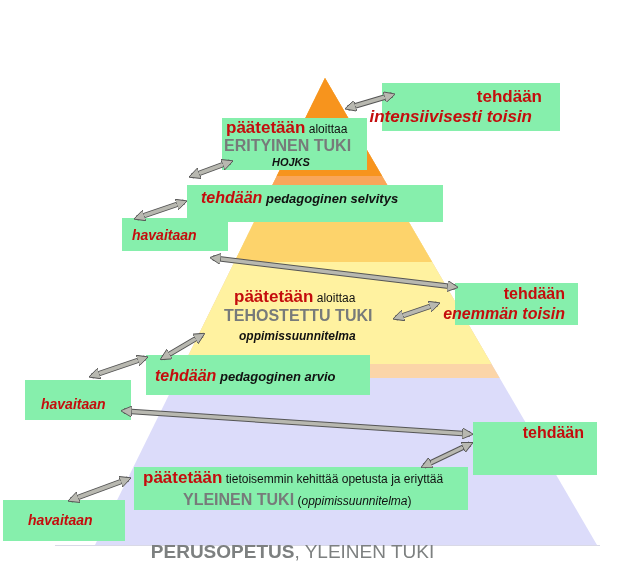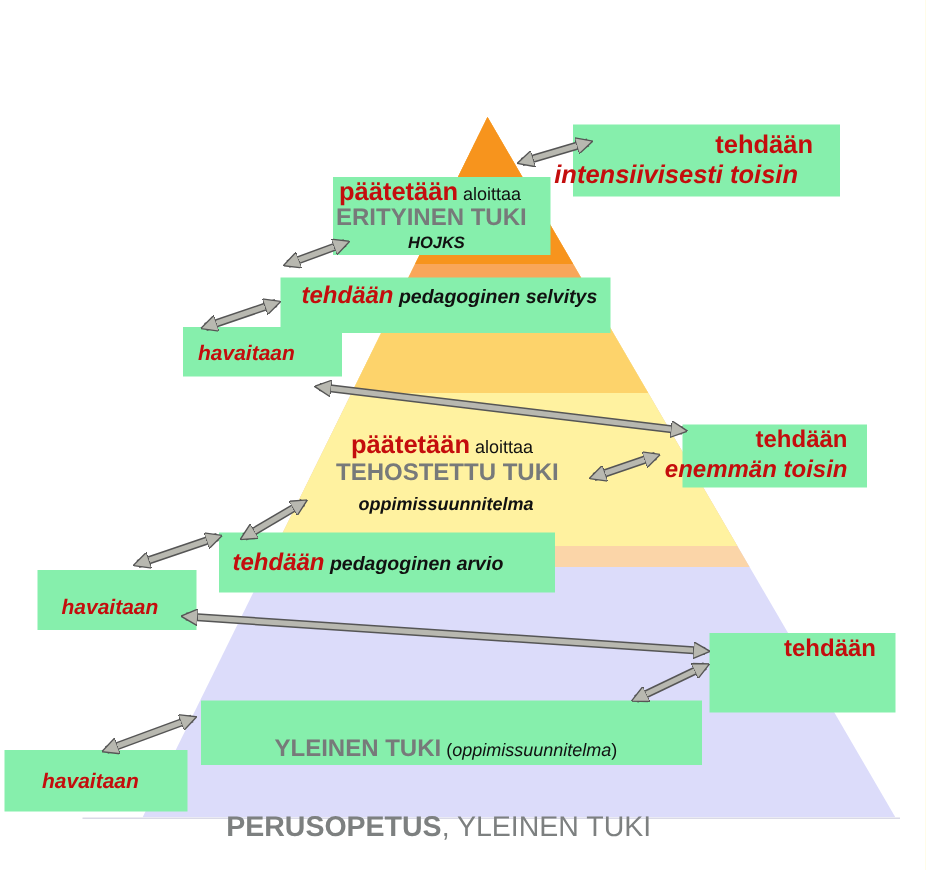--- a/index.html
+++ b/index.html
@@ -43,21 +43,21 @@
 </div>
 
 <div class="box" style="left:222px;top:118px;width:145px;height:52px;">
   <div class="line" style="left:4px;top:0px;">
     <span class="red" style="font-size:17px;">päätetään</span><span class="blk" style="font-size:12px;font-weight:normal;"> aloittaa</span>
   </div>
   <div class="line gray" style="left:2px;top:19px;font-size:16px;">ERITYINEN TUKI</div>
   <div class="line blk it" style="left:50px;top:38px;font-size:11px;">HOJKS</div>
 </div>
 
-<div class="box" style="left:187px;top:185px;width:220px;height:37px;">
+<div class="box" style="left:187px;top:185px;width:256px;height:37px;">
   <div class="line it" style="left:14px;top:4px;">
     <span class="red" style="font-size:16px;">tehdään</span><span class="blk" style="font-size:13px;"> pedagoginen selvitys</span>
   </div>
 </div>
 
 <div class="box" style="left:122px;top:218px;width:106px;height:33px;">
   <div class="line red it" style="left:10px;top:9px;font-size:14px;">havaitaan</div>
 </div>
 
 <div class="box" style="left:222px;top:283px;width:200px;height:62px;background:transparent;">
@@ -81,20 +81,23 @@
 
 <div class="box" style="left:25px;top:380px;width:106px;height:40px;">
   <div class="line red it" style="left:16px;top:16px;font-size:14px;">havaitaan</div>
 </div>
 
 <div class="box" style="left:473px;top:422px;width:124px;height:53px;">
   <div class="line red" style="right:13px;top:2px;font-size:16px;">tehdään</div>
 </div>
 
 <div class="box" style="left:134px;top:467px;width:334px;height:43px;">
+  <div class="line" style="left:9px;top:1px;">
+    <span class="red" style="font-size:17px;">päätetään</span><span class="blk" style="font-size:12px;font-weight:normal;"> tietoisemmin kehittää opetusta ja eriyttää</span>
+  </div>
   <div class="line" style="left:49px;top:24px;">
     <span class="gray" style="font-size:16px;">YLEINEN TUKI</span><span class="blk" style="font-size:12px;font-weight:normal;"> (</span><span class="blk it" style="font-size:12px;font-weight:normal;">oppimissuunnitelma</span><span class="blk" style="font-size:12px;font-weight:normal;">)</span>
   </div>
 </div>
 
 <div class="box" style="left:3px;top:500px;width:122px;height:41px;">
   <div class="line red it" style="left:25px;top:12px;font-size:14px;">havaitaan</div>
 </div>
 
 <svg id="arrows" viewBox="0 0 617 580">

